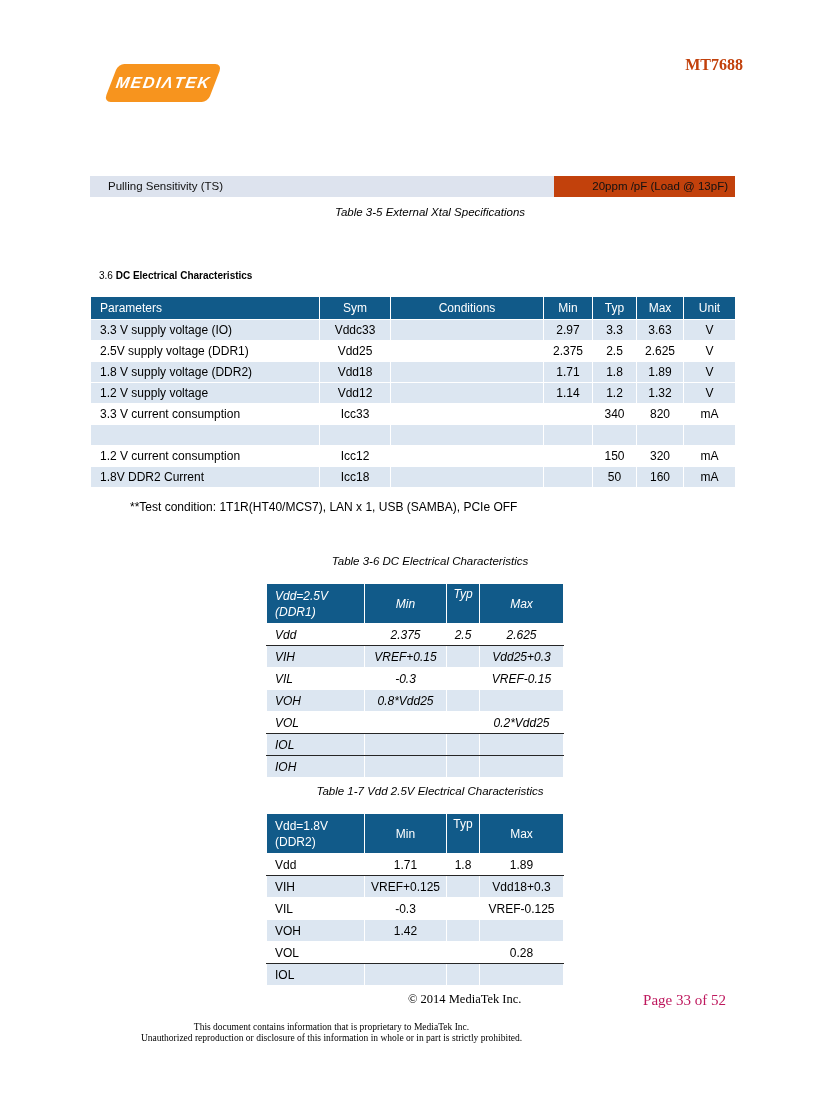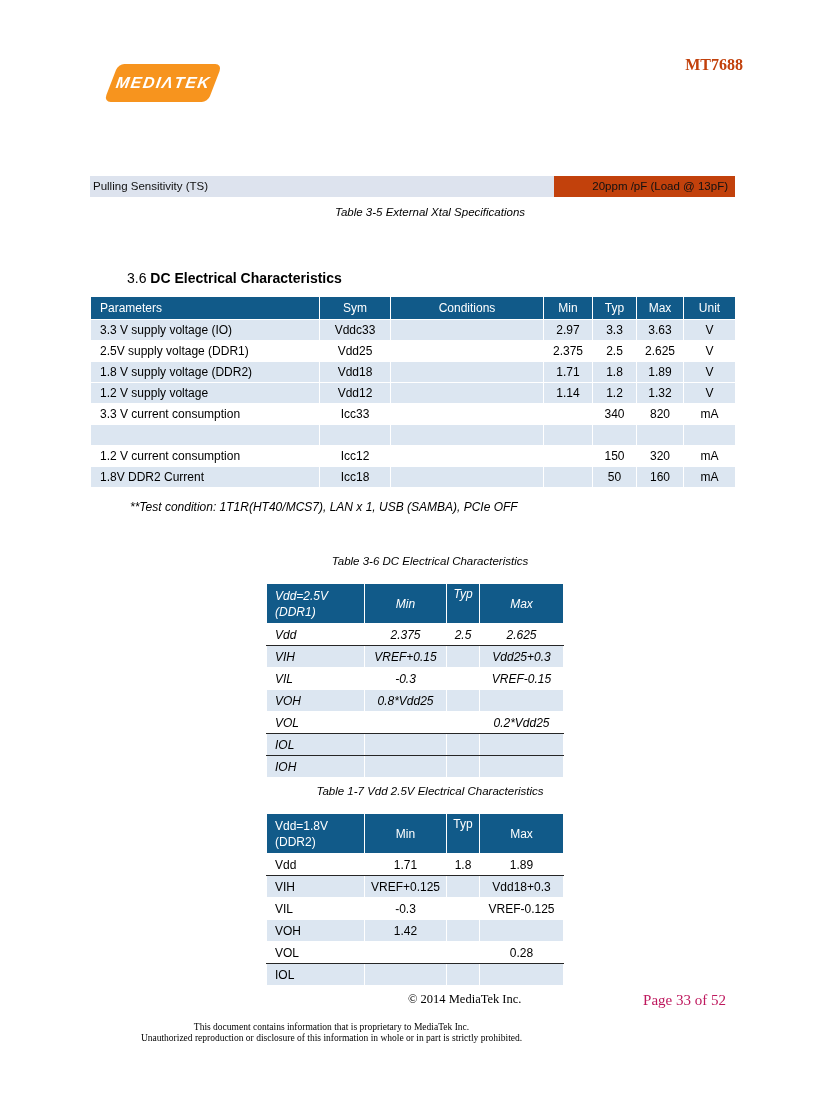--- a/index.html
+++ b/index.html
@@ -21,34 +21,34 @@
   .doc-number{
     position:absolute; top:56px; right:83px;
     font-family:"Liberation Serif", serif; font-weight:bold; font-size:16px; color:#c2410c;
   }
   
   .spec-row{
     position:absolute; left:90px; top:176px; width:645px; height:21px;
     display:flex; font-size:11.5px;
   }
   .spec-label-cell{
-    flex:0 0 72%; background:#dde3ee; line-height:21px; padding-left:3px; box-sizing:border-box;
+    flex:0 0 72%; background:#dde3ee; line-height:21px; padding-left:18px; box-sizing:border-box;
   }
   .spec-value-cell{
     flex:1; background:#c2410c; line-height:21px; text-align:right; padding-right:7px; box-sizing:border-box;
   }
   
   .caption{
     position:absolute; left:90px; width:680px; text-align:center;
     font-style:italic; font-size:11.5px; color:#000;
   }
   .cap-3-5{top:206px;} .cap-3-6{top:555px;} .cap-3-7{top:785px;}
-  .section-heading{position:absolute; left:99px; top:270px; font-size:14px; color:#000;margin-left:28px;}
+  .section-heading{position:absolute; left:99px; top:270px; font-size:10px; color:#000;}
   .section-heading .sec-title{font-weight:bold;}
-  .test-note{position:absolute; left:130px; top:500px; font-style:italic; font-size:12px; color:#000;}
+  .test-note{position:absolute; left:130px; top:500px; font-size:12px; color:#000;}
   
   table{border-collapse:collapse; table-layout:fixed; font-size:12px; color:#000;}
   th{font-weight:normal; color:#fff; background:#115A89;}
   th,td{border:1px solid #ffffff; overflow:hidden; white-space:nowrap;}
   td{text-align:center; background:#ffffff; height:20px; padding:0 2px;}
   th{text-align:center;margin-top:35px;}
   tr.shaded td{background:#dce6f1;}
   tr.dark-b td{border-bottom:1.5px solid #262626;}
   
   .dc-table{position:absolute; left:90px; top:296px; width:645px;}

